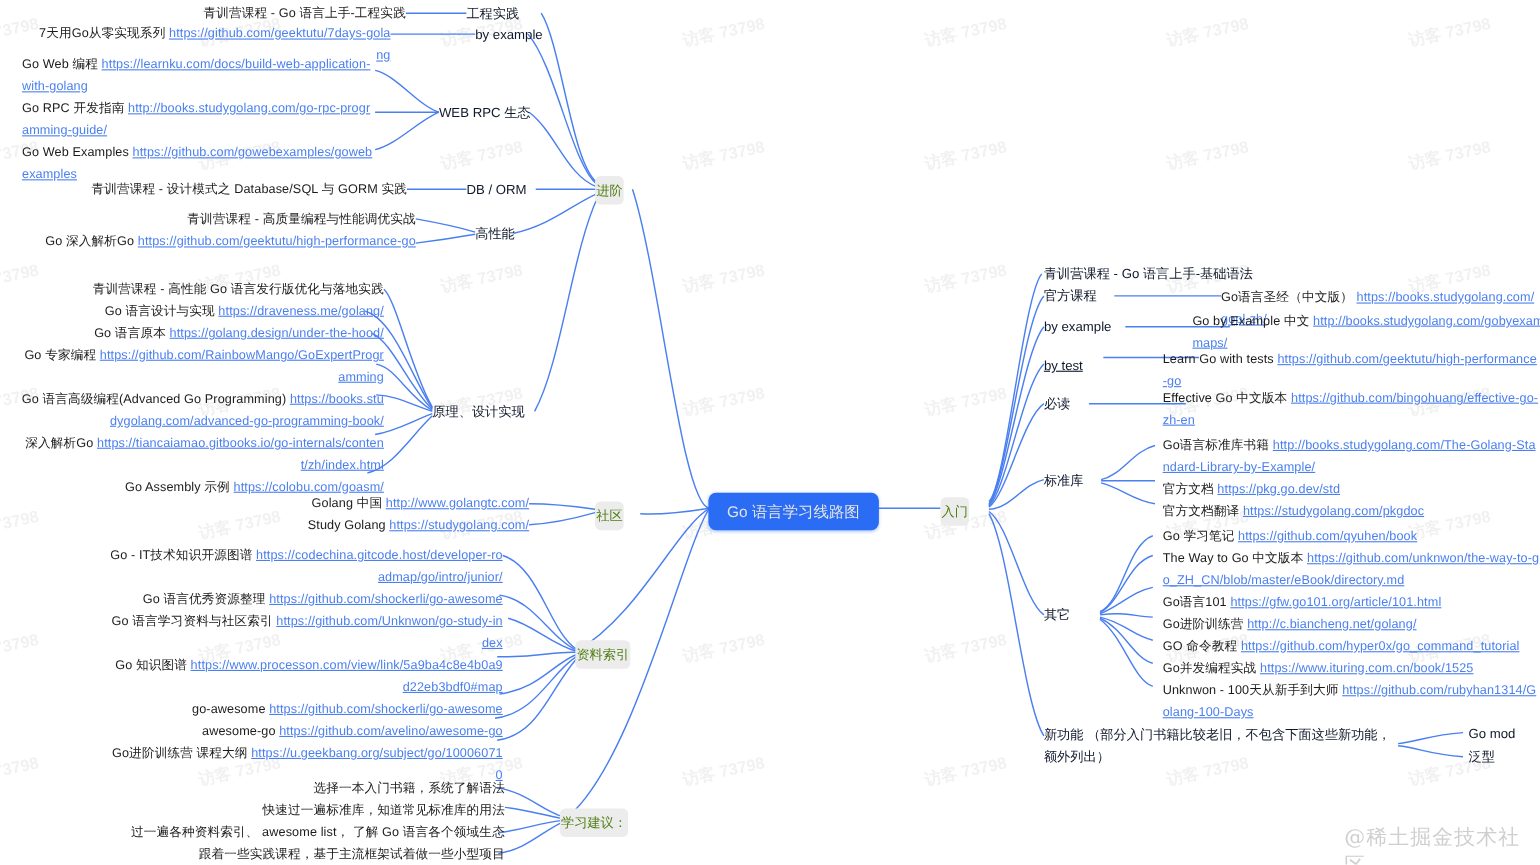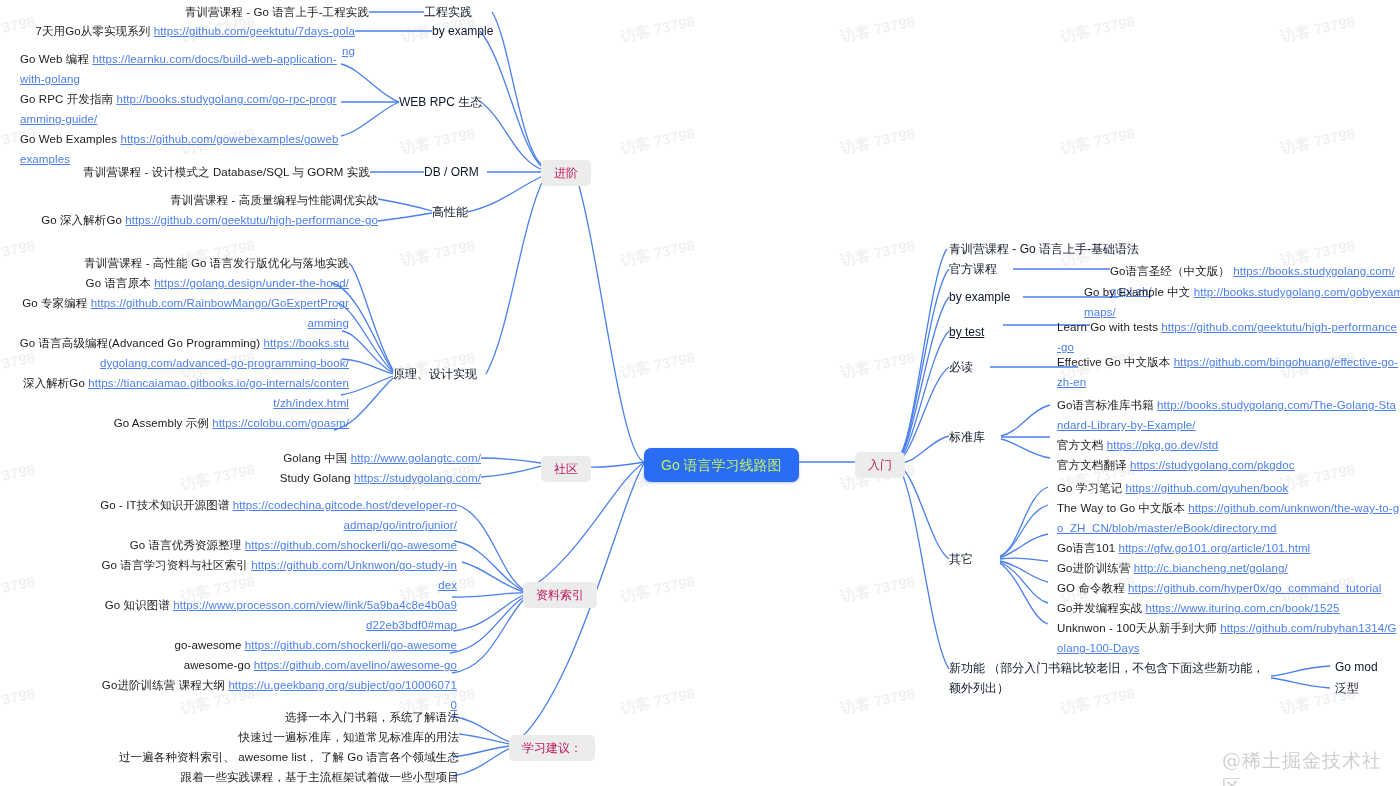--- a/index.html
+++ b/index.html
@@ -25,36 +25,36 @@
     letter-spacing:0.1px;
     white-space:normal;
   }
   .leaf .lk{color:#4a7ff0;text-decoration:underline;word-break:break-all;}
   .leaf.ta-r{text-align:right;}
   .leaf.ta-l{text-align:left;}
 
   .branch{
     font-size:12px;
     line-height:16px;
-    color:#be185d;
+    color:#4d7c0f;
     background:#ececec;
     border-radius:5px;
-    padding:5px 13px;
+    padding:5px 1px;
     white-space:nowrap;
   }
   .sub{
     font-size:12px;
     line-height:16px;
     color:#0f172a;
     background:transparent;
     white-space:nowrap;
   }
   .root{
     background:#2b6cf5;
-    color:#bef264;
+    color:#e5e5e5;
     font-size:14px;
     line-height:18px;
     border-radius:7px;
     padding:8px 17px;
     white-space:nowrap;
     box-shadow:0 1px 3px rgba(43,108,245,.35);
   }
 
   
   .wm{
@@ -252,20 +252,21 @@
       <div><span>青训营课程 - 设计模式之 Database/SQL 与 GORM 实践</span></div>
     </div>
 
   <div class="node leaf ta-r" id="lg-high_perf" style="left:18px;top:190px;width:360px;">
       <div><span>青训营课程 - 高质量编程与性能调优实战</span></div>
       <div><span>Go 深入解析Go </span><span class="lk">https://github.com/geektutu/high-performance-go</span></div>
     </div>
 
   <div class="node leaf ta-r" id="lg-principle" style="left:18px;top:253px;width:331px;">
       <div><span>青训营课程 - 高性能 Go 语言发行版优化与落地实践</span></div>
+      <div><span>Go 语言设计与实现 </span><span class="lk">https://draveness.me/golang/</span></div>
       <div><span>Go 语言原本 </span><span class="lk">https://golang.design/under-the-hood/</span></div>
       <div><span>Go 专家编程 </span><span class="lk">https://github.com/RainbowMango/GoExpertProgramming</span></div>
       <div><span>Go 语言高级编程(Advanced Go Programming) </span><span class="lk">https://books.studygolang.com/advanced-go-programming-book/</span></div>
       <div><span>深入解析Go </span><span class="lk">https://tiancaiamao.gitbooks.io/go-internals/content/zh/index.html</span></div>
       <div><span>Go Assembly 示例 </span><span class="lk">https://colobu.com/goasm/</span></div>
     </div>
 
   <div class="node leaf ta-r" id="lg-community" style="left:140px;top:448px;width:341px;">
       <div><span>Golang 中国 </span><span class="lk">http://www.golangtc.com/</span></div>
       <div><span>Study Golang </span><span class="lk">https://studygolang.com/</span></div>

